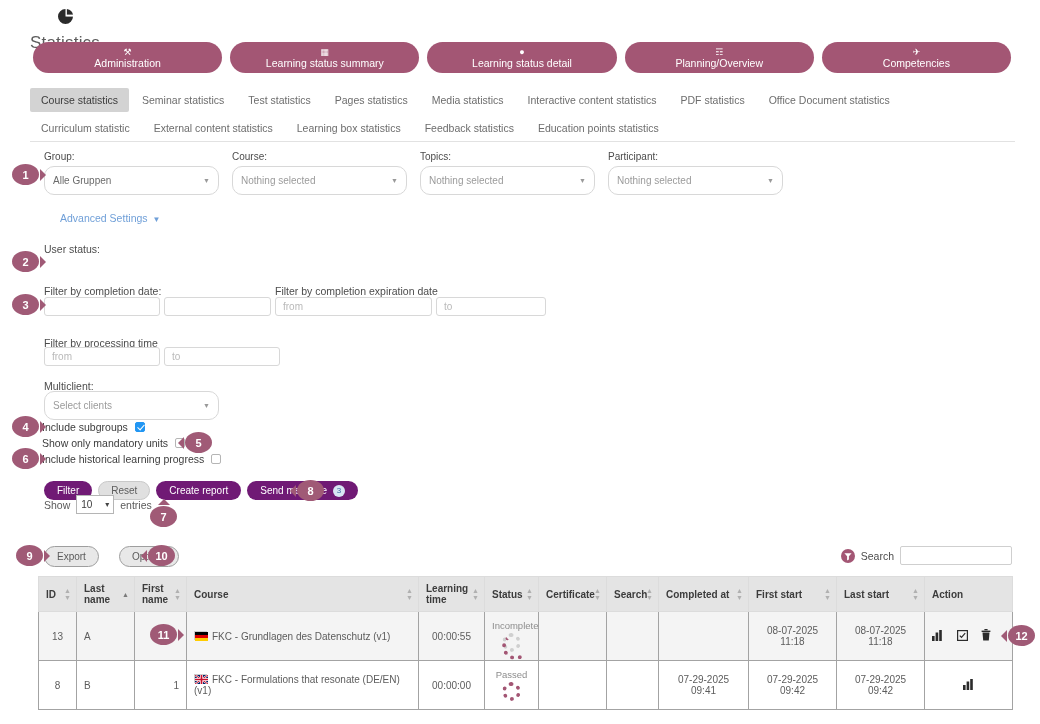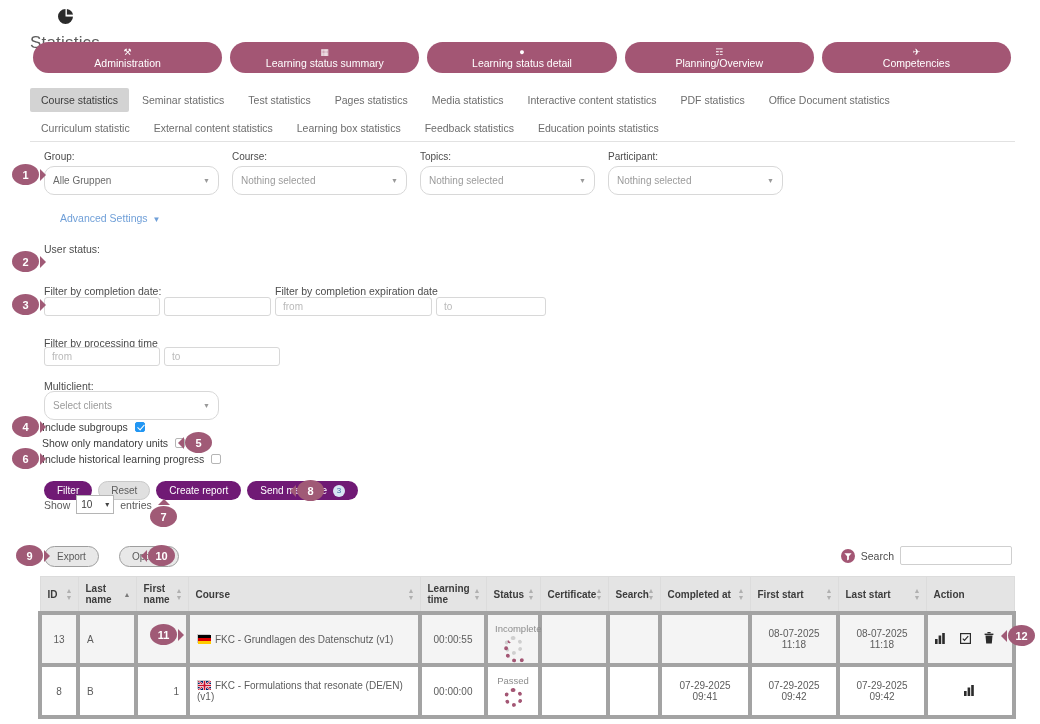--- a/index.html
+++ b/index.html
@@ -100,21 +100,21 @@
   
   .tbl-wrap { position:absolute; left:38px; top:576px; width:974px; }
   table { border-collapse:collapse; width:974px; table-layout:fixed; }
   thead th {
     background:#e4e4e4; border:1px solid #dcdcdc; font-size:10px; color:#3c3c3c;
     font-weight:700; text-align:left; padding:6px 7px; vertical-align:middle; position:relative;
   }
   thead th .sort { position:absolute; right:5px; top:50%; transform:translateY(-50%); color:#b0b0b0; font-size:7px; line-height:7px; }
   thead th .sort.up { color:#7a7a7a; }
   tbody td {
-    border:4px solid #a3a3a3; font-size:10px; color:#5c5c5c; padding:8px 7px; vertical-align:middle; height:47px;
+    border:1px solid #a3a3a3; font-size:10px; color:#5c5c5c; padding:8px 7px; vertical-align:middle; height:47px;
   }
   tbody tr.alt td { background:#f4f4f4; }
   tbody tr td.c-center { text-align:center; }
   .statuscell { text-align:center; font-size:9.5px; color:#8d8d8d; }
   .ring { width:19px; height:19px; margin:2px auto 0; border-radius:50%; border:4px dotted #a35674; }
   .ring.grey { border-color:#cfcfcf; position:relative; }
   .ring.grey::after {
     content:""; position:absolute; left:-4px; top:-4px; width:19px; height:19px; border-radius:50%;
     border:4px dotted transparent; border-bottom-color:#a35674; border-left-color:#a35674;
   }

